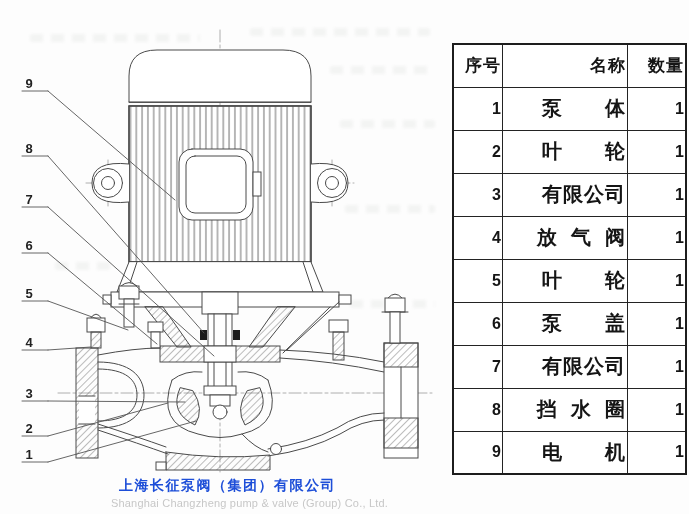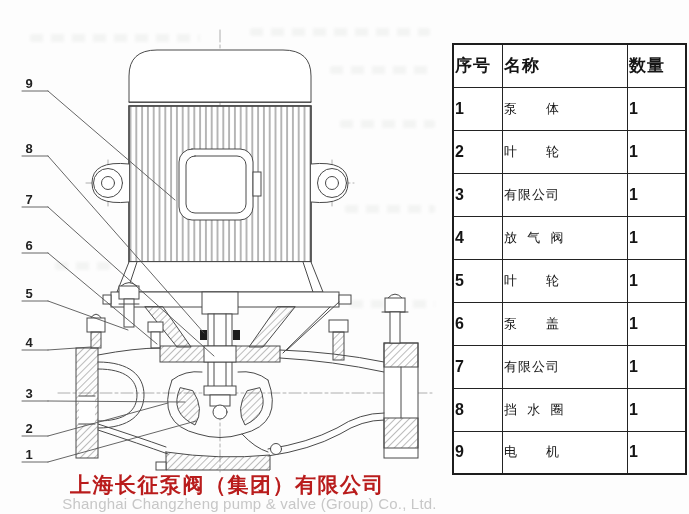--- a/index.html
+++ b/index.html
@@ -7,33 +7,33 @@
   .stage{position:relative;width:689px;height:514px;background:#fdfdfd;overflow:hidden;}
 
   
   .smudge{position:absolute;height:8px;border-radius:3px;
     background:repeating-linear-gradient(90deg,rgba(150,160,150,.22) 0 13px,rgba(0,0,0,0) 13px 21px);
     filter:blur(1.4px);opacity:.45;pointer-events:none;}
 
   
   table.parts{position:absolute;left:452px;top:43px;width:223px;height:430px;
     border-collapse:collapse;table-layout:fixed;background:#fff;}
-  table.parts td{border:1.5px solid #232323;text-align:left;vertical-align:middle;
+  table.parts td{border:1.5px solid #232323;text-align:right;vertical-align:middle;
     color:#151515;white-space:pre;overflow:hidden;}
   table.parts tr{height:43px;}
   td.c-no{width:46px;font-size:16px;font-weight:700;}
-  td.c-name{width:122px;font-size:13px;font-weight:400;letter-spacing:1px;}
+  td.c-name{width:122px;font-size:20px;font-weight:700;letter-spacing:1px;}
   td.c-qty{width:55px;font-size:16px;font-weight:700;}
   tr.hdr td{font-size:17px;font-weight:700;letter-spacing:1px;}
   table.parts{border:2.5px solid #1d1d1d;}
 
   
   .wm{position:absolute;left:0;top:473px;width:455px;text-align:center;pointer-events:none;}
-  .wm-cn{font-size:21px;font-weight:700;color:#b91c1c;letter-spacing:1.5px;line-height:24px;}
-  .wm-en{font-size:15px;color:#c7c7c7;letter-spacing:.2px;line-height:13px;margin-left:44px;}
+  .wm-cn{font-size:14px;font-weight:700;color:#1d4ed8;letter-spacing:1.5px;line-height:24px;}
+  .wm-en{font-size:11px;color:#c7c7c7;letter-spacing:.2px;line-height:13px;margin-left:44px;}
 
   svg text.callout{font-family:"Liberation Sans",sans-serif;font-size:13px;font-weight:700;fill:#222;}
 </style>
 </head>
 <body>
 
 <div class="stage">
 
   <div class="smudge" style="left:30px;top:34px;width:170px"></div>
   <div class="smudge" style="left:250px;top:28px;width:180px"></div>

